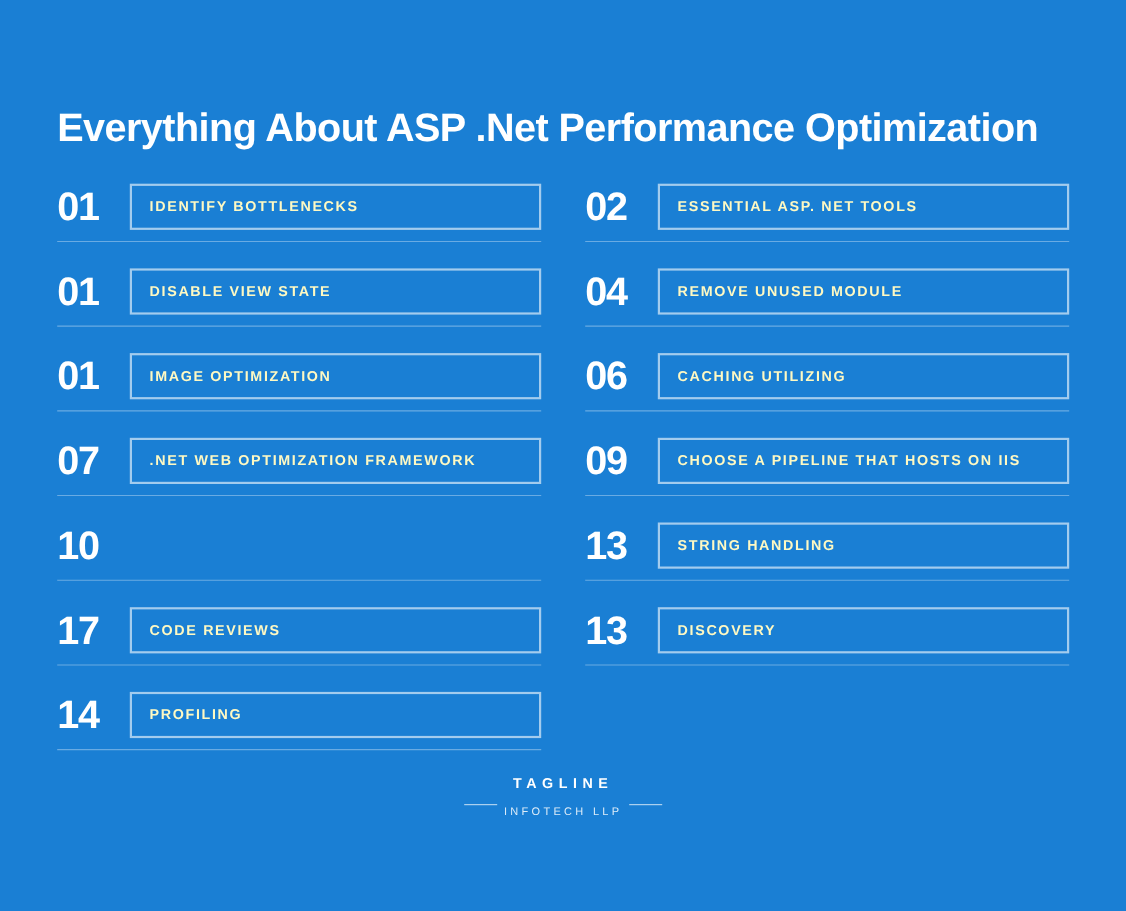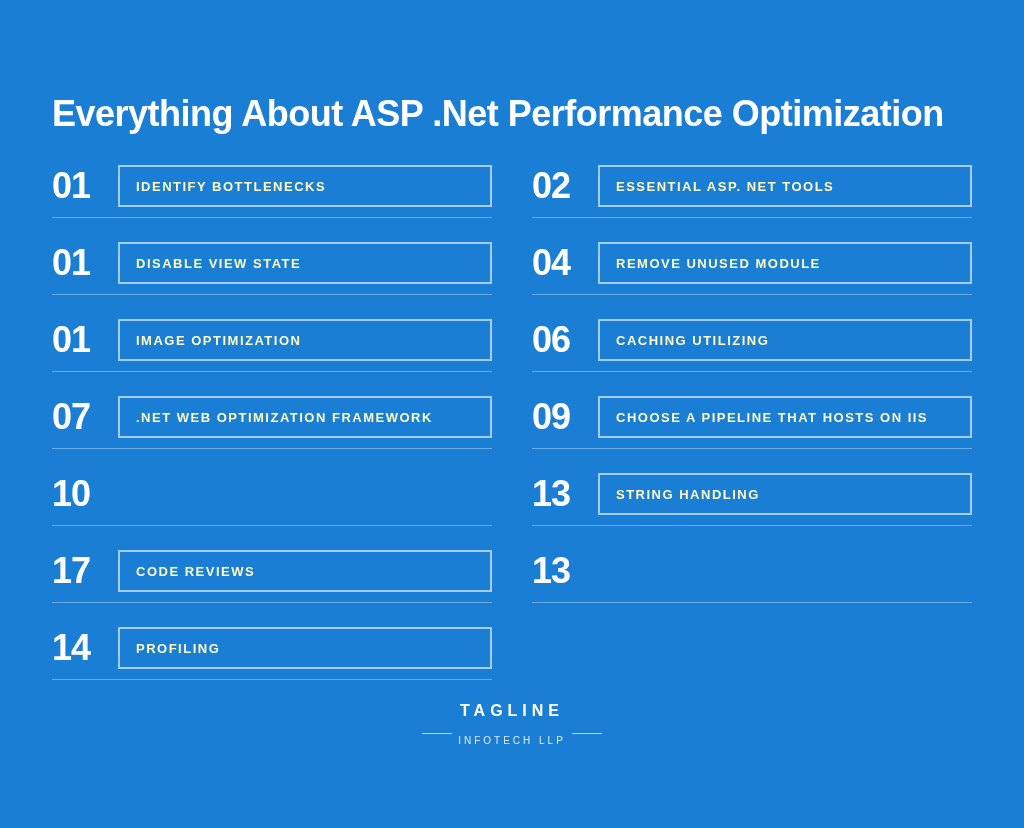--- a/index.html
+++ b/index.html
@@ -65,21 +65,21 @@
       text-transform: uppercase;
     }
 
     .footer {
       text-align: center;
       margin-top: 22px;
     }
 
     .footer-brand {
       color: #ffffff;
-      font-size: 16px;
+      font-size: 13px;
       font-weight: 700;
       letter-spacing: 5px;
       text-transform: uppercase;
     }
 
     .footer-sub {
       color: #ffffff;
       font-size: 10px;
       letter-spacing: 3px;
       text-transform: uppercase;
@@ -167,20 +167,23 @@
       </div>
     </div>
       <div class="item">
         <span class="number">17</span>
         <div class="label-box">
           <span class="label-text">CODE REVIEWS</span>
         </div>
       </div>
       <div class="item">
       <span class="number">13</span>
+      <div class="label-box">
+        <span class="label-text">DISCOVERY</span>
+      </div>
     </div>
       <div class="item">
         <span class="number">14</span>
         <div class="label-box">
           <span class="label-text">PROFILING</span>
         </div>
       </div>
     </div>
 
   <div class="footer">

